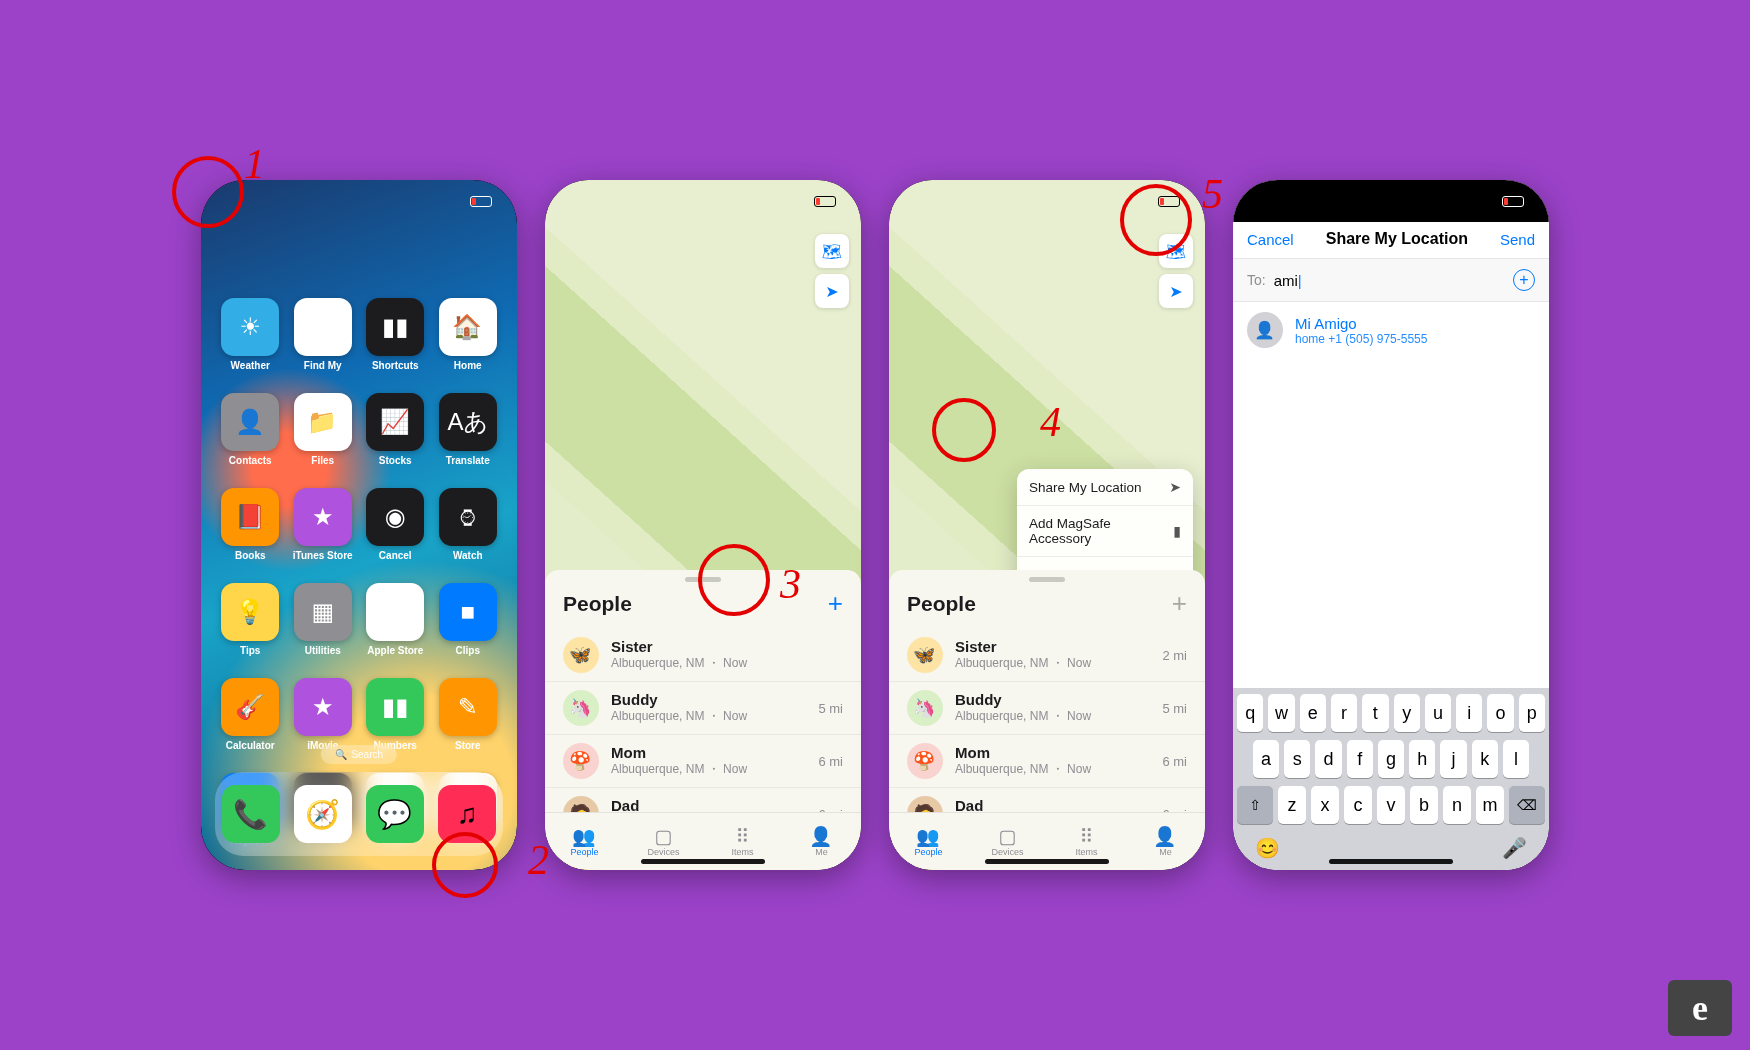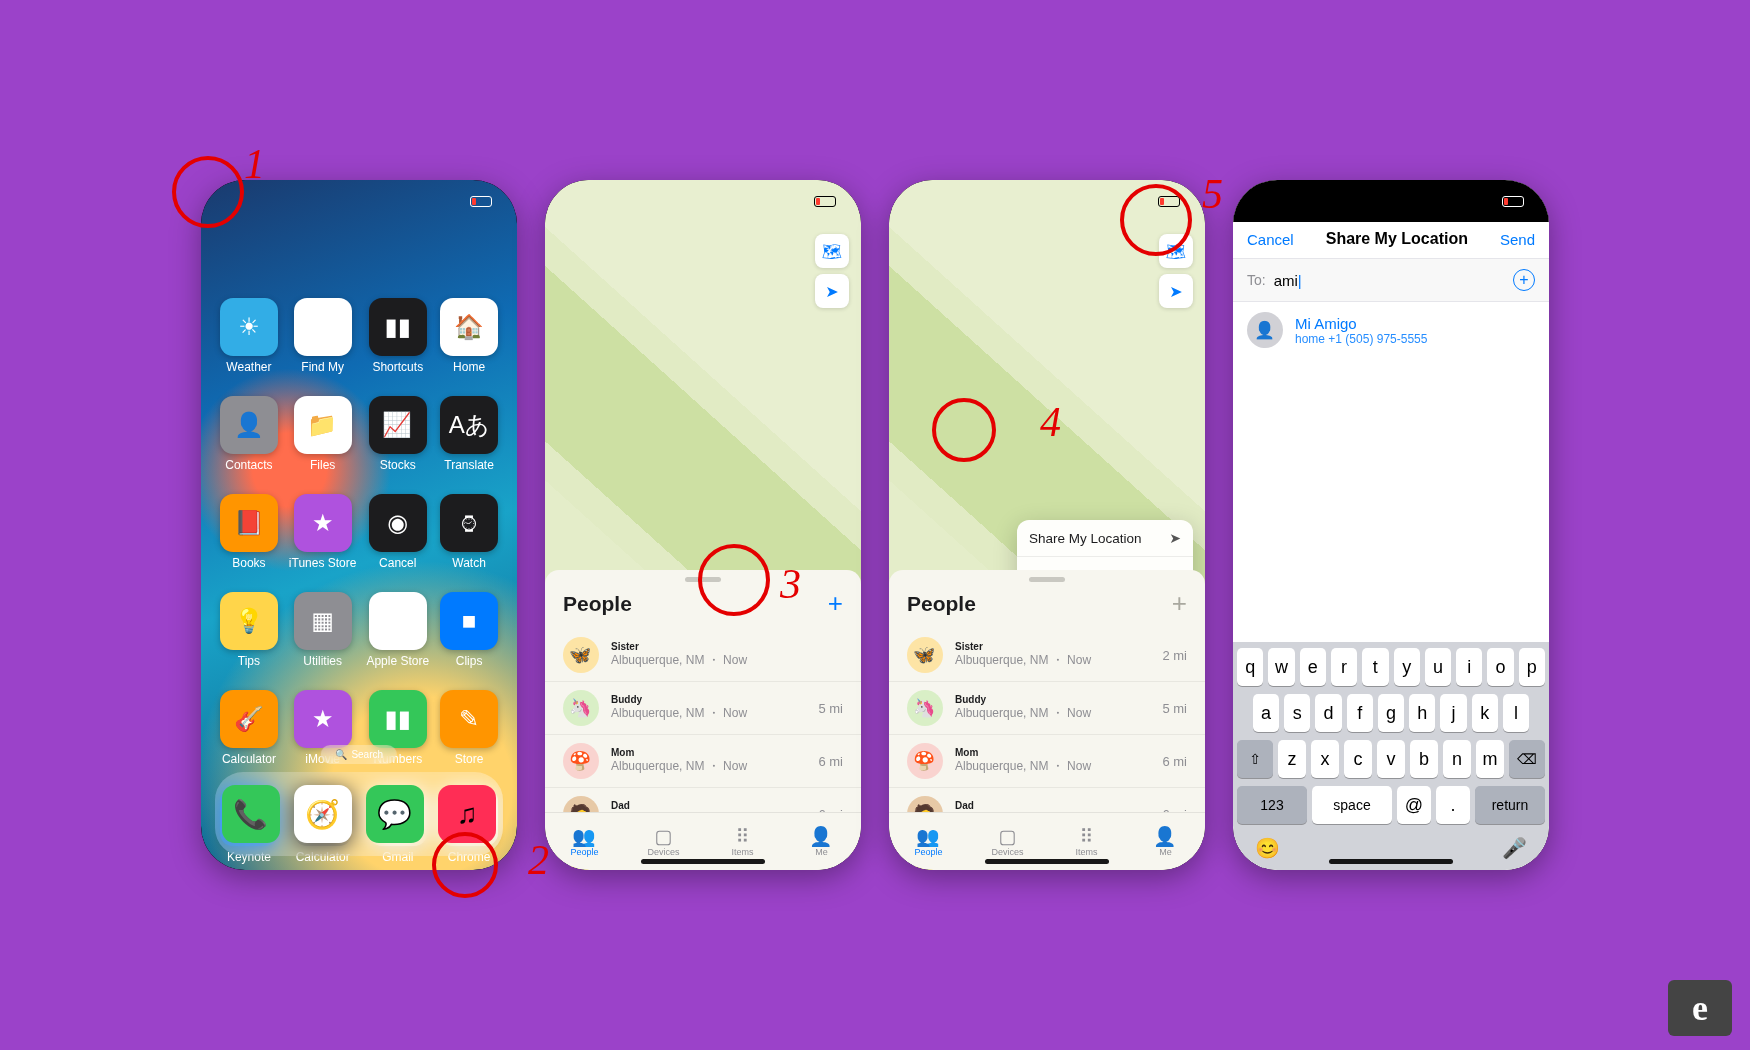--- a/index.html
+++ b/index.html
@@ -23,42 +23,42 @@
 
   
   .home-bg { position:absolute; inset:0; background:
     radial-gradient(circle at 70% 88%, #ffd36b 0 14%, transparent 35%),
     radial-gradient(circle at 28% 42%, #ff6d4d 0 8%, transparent 22%),
     linear-gradient(160deg, #1a3a6e 0%, #0f6bb3 30%, #19a3c8 55%, #0a4f7a 100%);
   }
   .app-grid { position:absolute; top:118px; left:0; right:0; padding: 0 18px; display:grid; grid-template-columns: repeat(4,1fr); gap: 22px 10px; }
   .app { display:flex; flex-direction:column; align-items:center; gap:4px; }
   .app .ico { width:58px; height:58px; border-radius:13px; display:flex; align-items:center; justify-content:center; font-size:26px; color:#fff; box-shadow: 0 2px 6px rgba(0,0,0,.25); }
-  .app .lbl { font-size:12px; color:#fff; text-align:center; white-space:nowrap; }
+  .app .lbl { font-size:10px; color:#fff; text-align:center; white-space:nowrap;font-weight:bold; }
   .search-pill { position:absolute; left:50%; transform:translateX(-50%); bottom:106px; background:rgba(255,255,255,.28); backdrop-filter:blur(6px); padding:4px 14px; border-radius:14px; font-size:10px; color:#fff; display:flex; align-items:center; gap:4px;}
   .dock { position:absolute; bottom:14px; left:14px; right:14px; height:84px; background:rgba(255,255,255,.25); backdrop-filter:blur(10px); border-radius:28px; display:flex; justify-content:space-around; align-items:center; }
   .dock .ico { width:58px; height:58px; border-radius:13px; display:flex; align-items:center; justify-content:center; font-size:28px; }
 
   
   .map { position:absolute; inset:0; background:
     linear-gradient(42deg, #d8e6b3 0 18%, transparent 18% 22%, #e4edc9 22% 40%, transparent 40% 44%, #cde0a3 44% 62%, transparent 62% 66%, #e8efd0 66% 100%),
     #e1ebc4; }
   .mapbtn { position:absolute; right:12px; width:34px; height:34px; background:#fff; border-radius:8px; display:flex; align-items:center; justify-content:center; color:#007aff; font-size:16px; box-shadow:0 1px 4px rgba(0,0,0,.15);}
   .sheet { position:absolute; left:0; right:0; bottom:0; background:#f7f6ef; border-radius:14px 14px 0 0; }
   .grabber { width:36px; height:5px; background:#c9c8c1; border-radius:3px; margin:7px auto 0;}
   .sheet-head { display:flex; justify-content:space-between; align-items:center; padding: 6px 18px 10px; }
   .sheet-title { font-size:21px; font-weight:700; color:#1c1c1e; }
   .plus { font-size:26px; color:#007aff; font-weight:300; }
   .plus.dim { color:#a9a89f; }
   .plist { }
   .prow { display:flex; align-items:center; gap:12px; padding:8px 18px; }
   .prow + .prow { border-top:1px solid rgba(0,0,0,.06); }
   .pava { width:36px; height:36px; border-radius:50%; flex-shrink:0; display:flex; align-items:center; justify-content:center; font-size:18px;}
   .pinfo { flex:1; min-width:0; }
-  .pname { font-size:10px; font-weight:600; color:#1c1c1e; }
+  .pname { font-size:15px; font-weight:600; color:#1c1c1e; }
   .psub { font-size:12px; color:#8e8e93; }
   .pdist { font-size:13px; color:#8e8e93; }
 
   .tabbar { position:absolute; bottom:0; left:0; right:0; height:58px; background:#f7f6ef; border-top:1px solid rgba(0,0,0,.08); display:flex; }
   .tab { flex:1; display:flex; flex-direction:column; align-items:center; justify-content:center; gap:1px; font-size:9px; color:#8e8e93; }
   .tab.active { color:#007aff; }
   .tab .tico { font-size:19px; line-height:1; }
   .home-ind { position:absolute; bottom:6px; left:50%; transform:translateX(-50%); width:124px; height:5px; background:#000; border-radius:3px; opacity:.9;}
 
   
@@ -406,20 +406,24 @@
             </span>
         </span>
       </div>
       <div class="mapbtn" style="top:54px">🗺</div>
       <div class="mapbtn" style="top:94px">➤</div>
 
       <div class="popup" id="popup3">
           <div class="mi">
             <span>Share My Location</span>
             <span class="mico">➤</span>
+          </div>
+          <div class="mi">
+            <span>Add MagSafe Accessory</span>
+            <span class="mico">▮</span>
           </div>
           <div class="mi">
             <span>Add AirTag</span>
             <span class="mico">◉</span>
           </div>
           <div class="mi">
             <span>Add Other Item</span>
             <span class="mico">⊕</span>
           </div>
         </div>
@@ -567,27 +571,20 @@
             <div class="key fn">⇧</div>
             <div class="key">z</div>
             <div class="key">x</div>
             <div class="key">c</div>
             <div class="key">v</div>
             <div class="key">b</div>
             <div class="key">n</div>
             <div class="key">m</div>
             <div class="key fn">⌫</div>
           </div>
-        <div class="krow" id="kb4">
-            <div class="key num">123</div>
-            <div class="key space">space</div>
-            <div class="key" style="flex: 0 0 34px;">@</div>
-            <div class="key" style="flex: 0 0 34px;">.</div>
-            <div class="key ret">return</div>
-          </div>
         <div class="kbbar">
           <span>😊</span>
           <span>🎤</span>
         </div>
       </div>
       <div class="home-ind"></div>
     </div>
   </div>
 
 </div>

